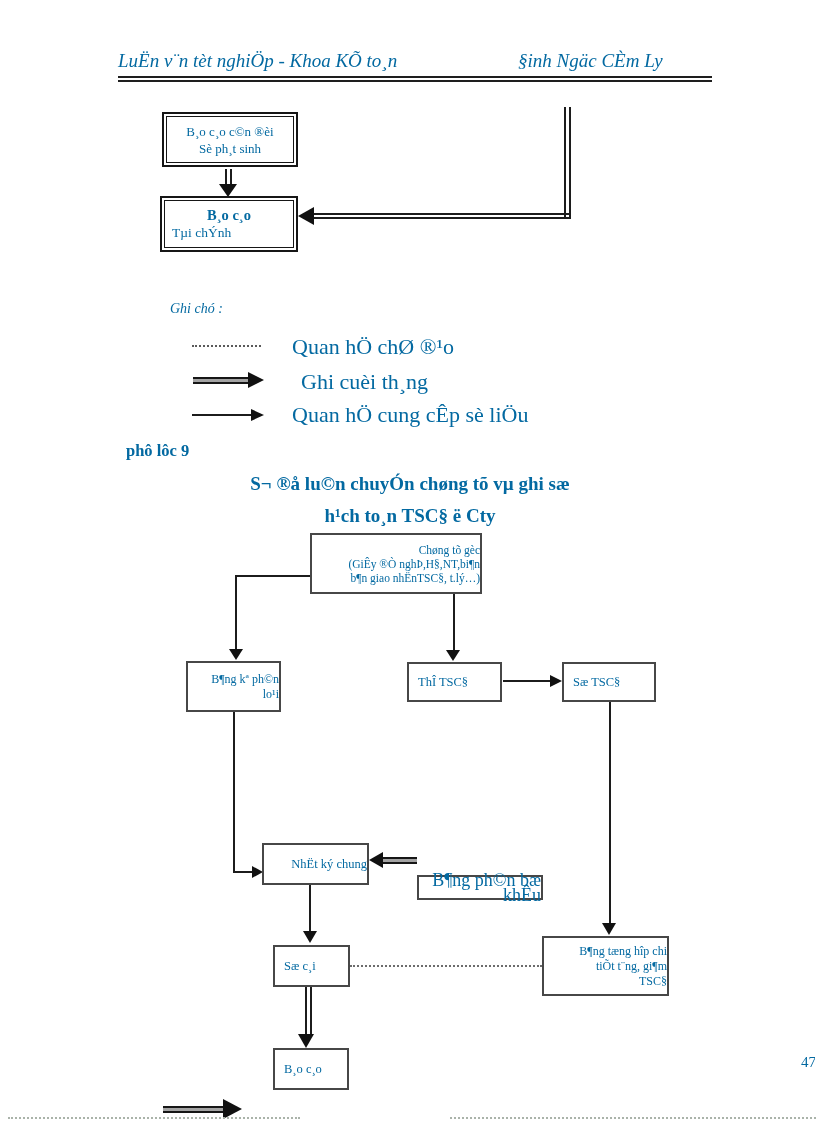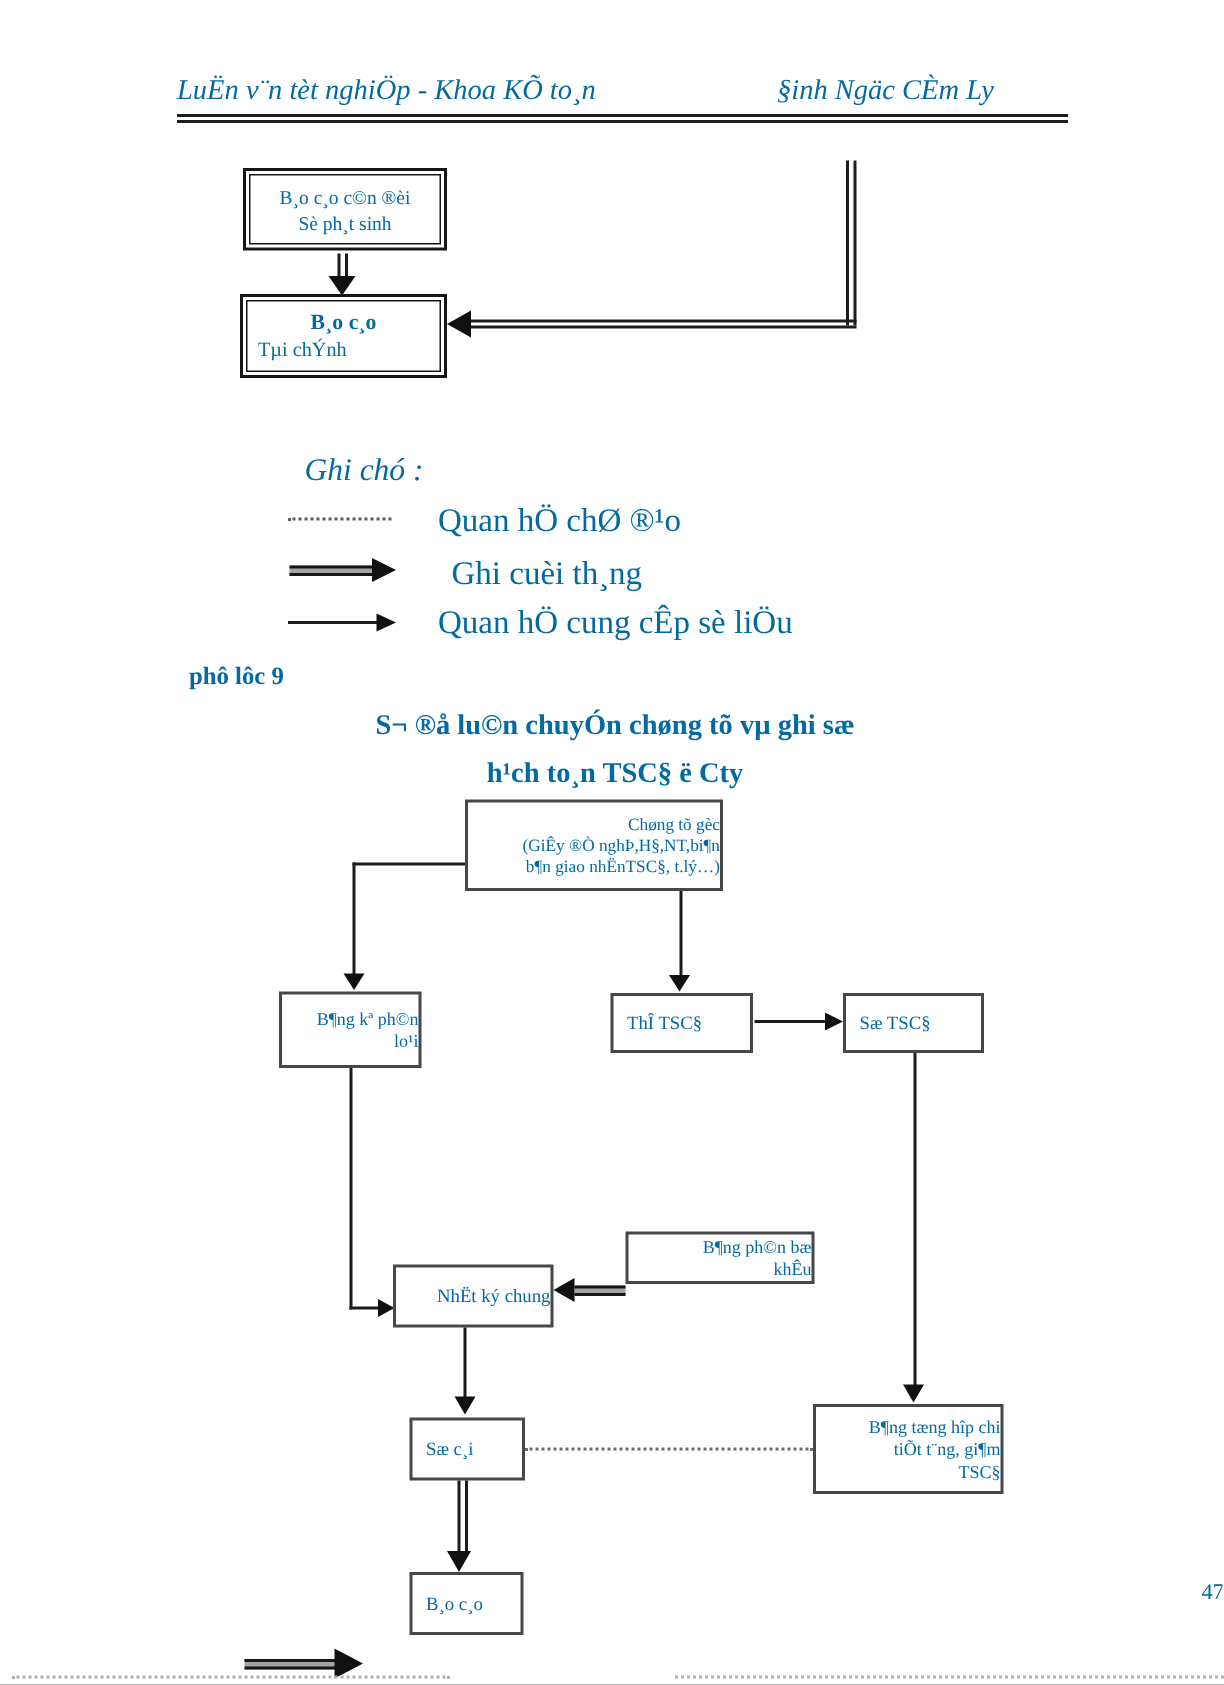--- a/index.html
+++ b/index.html
@@ -49,21 +49,21 @@
       <div style="text-align:left;padding-left:7px;font-size:13.5px;">Tµi chÝnh</div>
     </div>
   </div>
 
   <div class="ln" style="left:564px;top:107px;width:2px;height:110px;"></div>
   <div class="ln" style="left:569px;top:107px;width:2px;height:110px;"></div>
   <div class="ln" style="left:313px;top:213px;width:258px;height:2px;"></div>
   <div class="ln" style="left:313px;top:217px;width:258px;height:2px;"></div>
   <div class="tri" style="left:298px;top:207px;border-top:9px solid transparent;border-bottom:9px solid transparent;border-right:16px solid #111;"></div>
 
-  <div class="abs" style="left:170px;top:301px;font-style:italic;font-size:21px;margin-left:33px;">Ghi chó :</div>
+  <div class="abs" style="left:170px;top:301px;font-style:italic;font-size:14px;">Ghi chó :</div>
 
   <div class="dotline" style="left:192px;top:345px;width:69px;"></div>
   <div class="legend-label" style="left:292px;top:334px;">Quan hÖ chØ ®¹o</div>
 
   <div class="thick" style="left:193px;top:377px;width:56px;"></div>
   <div class="tri" style="left:248px;top:372px;border-top:8px solid transparent;border-bottom:8px solid transparent;border-left:16px solid #111;"></div>
   <div class="legend-label" style="left:301px;top:369px;">Ghi cuèi th¸ng</div>
 
   <div class="ln" style="left:192px;top:414px;width:60px;height:2px;"></div>
   <div class="tri" style="left:251px;top:409px;border-top:6px solid transparent;border-bottom:6px solid transparent;border-left:13px solid #111;"></div>
@@ -103,21 +103,21 @@
   <div class="tri" style="left:550px;top:675px;border-top:6px solid transparent;border-bottom:6px solid transparent;border-left:12px solid #111;"></div>
 
   <div class="ln" style="left:233px;top:712px;width:2px;height:161px;"></div>
   <div class="ln" style="left:233px;top:871px;width:21px;height:2px;"></div>
   <div class="tri" style="left:252px;top:866px;border-top:6px solid transparent;border-bottom:6px solid transparent;border-left:11px solid #111;"></div>
 
   <div class="sbox" style="left:262px;top:843px;width:107px;height:42px;font-size:12.5px;">
     <div>NhËt ký chung</div>
   </div>
 
-  <div class="sbox" style="left:417px;top:821px;width:126px;height:35px;font-size:12px;">
+  <div class="sbox" style="left:417px;top:875px;width:126px;height:25px;font-size:18px;">
     <div>B¶ng ph©n bæ</div>
     <div>khÊu</div>
   </div>
 
   <div class="thick" style="left:383px;top:857px;width:34px;"></div>
   <div class="tri" style="left:369px;top:852px;border-top:8px solid transparent;border-bottom:8px solid transparent;border-right:14px solid #111;"></div>
 
   <div class="ln" style="left:309px;top:885px;width:2px;height:47px;"></div>
   <div class="tri" style="left:303px;top:931px;border-left:7px solid transparent;border-right:7px solid transparent;border-top:12px solid #111;"></div>
 

